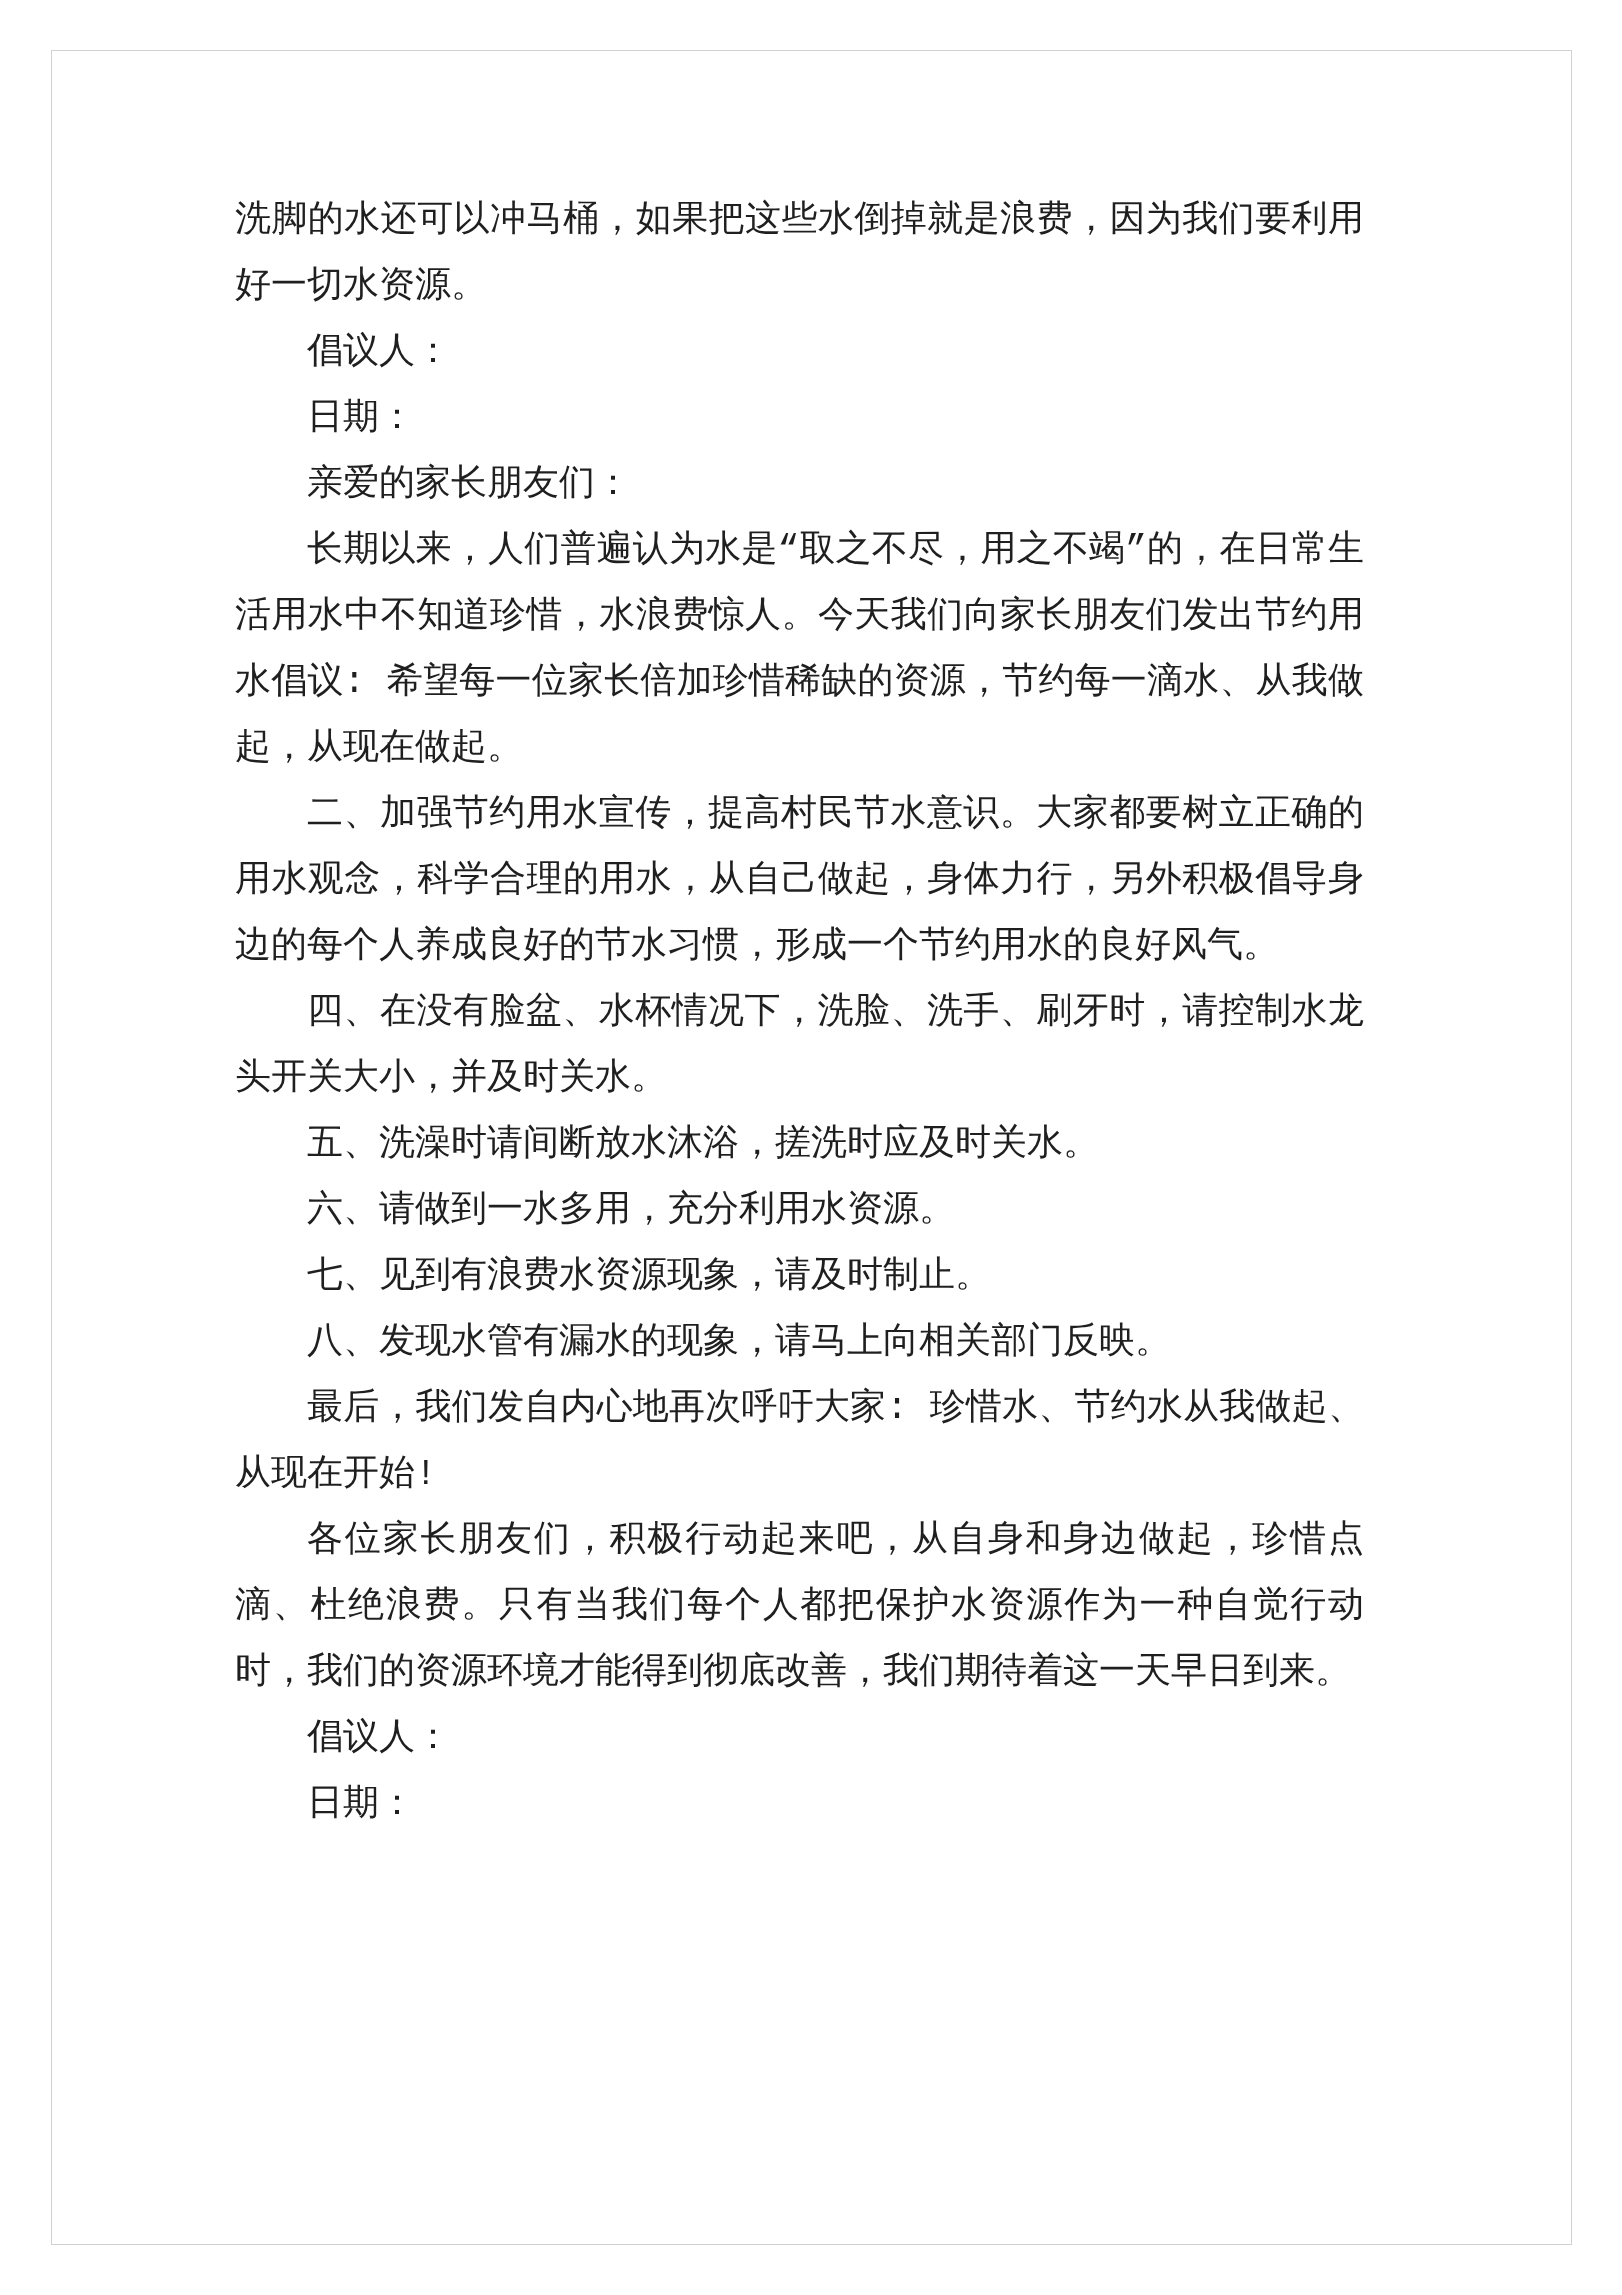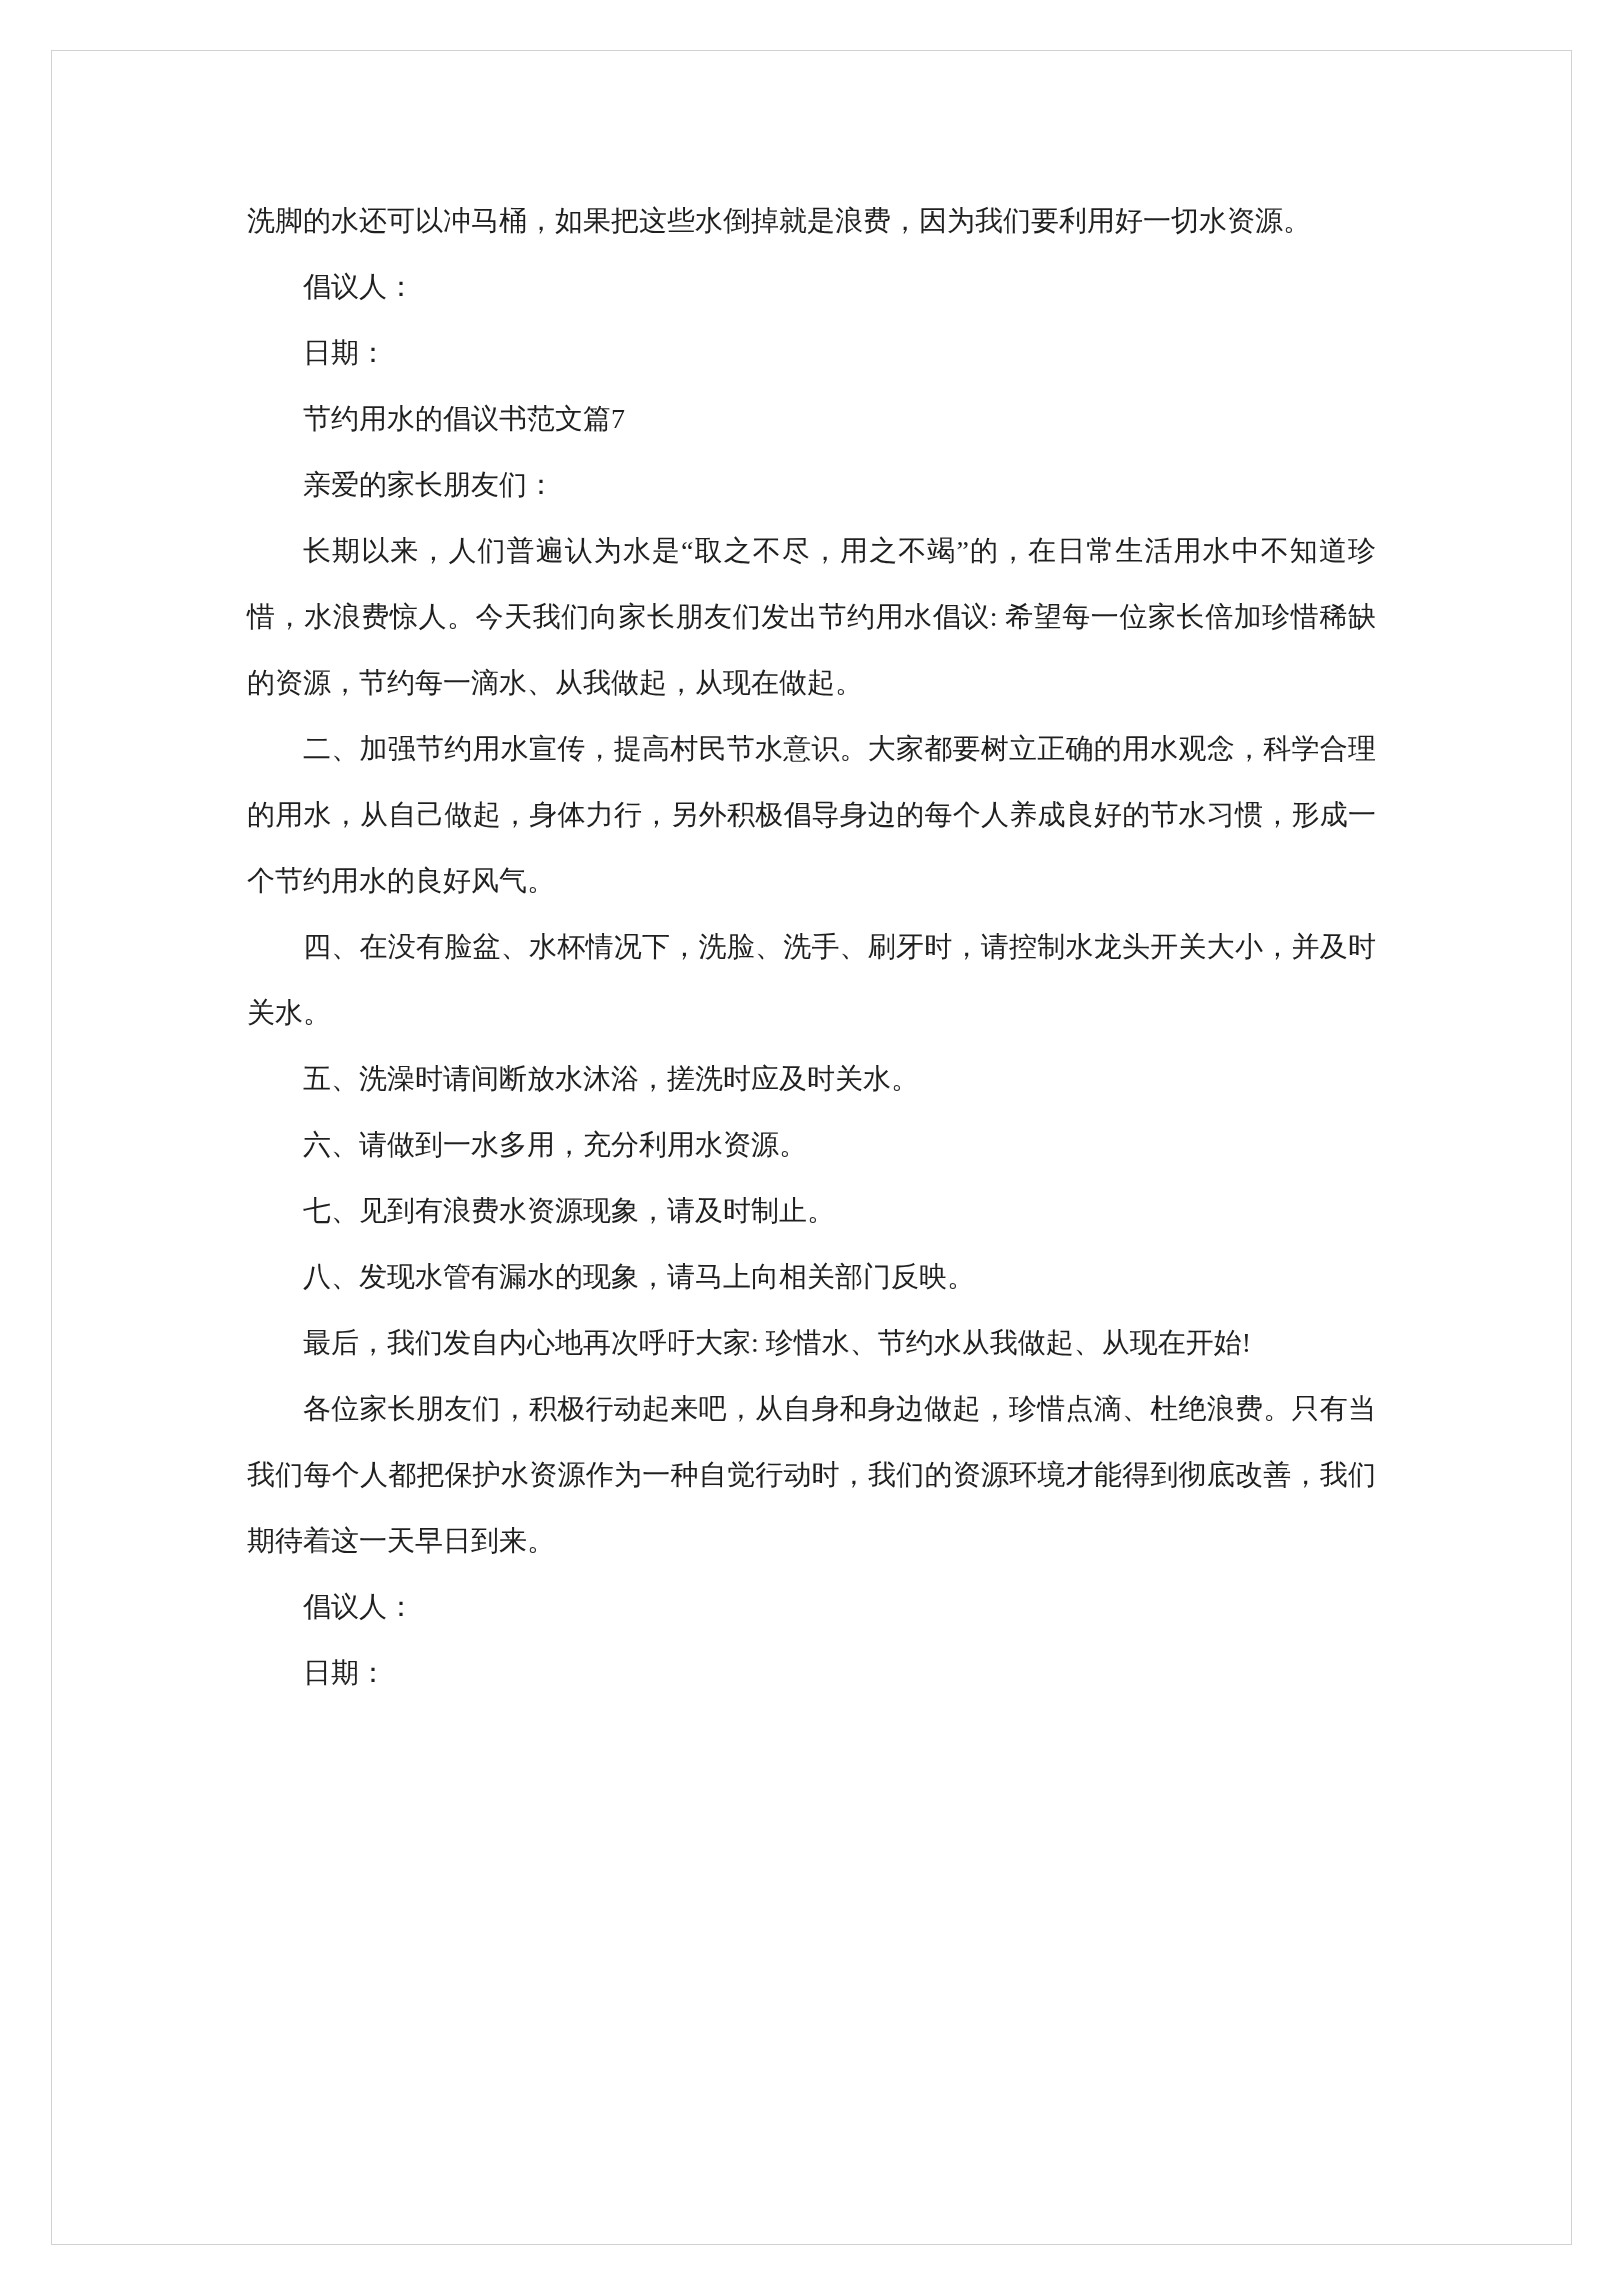--- a/index.html
+++ b/index.html
@@ -18,47 +18,47 @@
     position: absolute;
     left: 51px;
     top: 50px;
     right: 51px;
     bottom: 50px;
     border: 1.3px solid #d2d2d2;
     pointer-events: none;
   }
   .content {
     position: absolute;
-    left: 247px;
+    left: 235px;
     top: 188px;
     width: 1129px;
     color: #1f1f1f;
-    font-size: 28px;
+    font-size: 36px;
     line-height: 66px;
     text-align: justify;
+    font-family: Liberation Mono, monospace;
   }
   .para {
     margin: 0;
     padding: 0;
     word-break: break-all;
   }
   .para.indent {
     text-indent: 2em;
   }
 </style>
 </head>
 <body>
 
 <div class="page">
   <div class="page-border"></div>
   <div class="content" id="content">
       <p class="para">洗脚的水还可以冲马桶，如果把这些水倒掉就是浪费，因为我们要利用好一切水资源。</p>
       <p class="para indent">倡议人：</p>
       <p class="para indent">日期：</p>
-      <p class="para indent">节约用水的倡议书范文篇7</p>
       <p class="para indent">亲爱的家长朋友们：</p>
       <p class="para indent">长期以来，人们普遍认为水是“取之不尽，用之不竭”的，在日常生活用水中不知道珍惜，水浪费惊人。今天我们向家长朋友们发出节约用水倡议: 希望每一位家长倍加珍惜稀缺的资源，节约每一滴水、从我做起，从现在做起。</p>
       <p class="para indent">二、加强节约用水宣传，提高村民节水意识。大家都要树立正确的用水观念，科学合理的用水，从自己做起，身体力行，另外积极倡导身边的每个人养成良好的节水习惯，形成一个节约用水的良好风气。</p>
       <p class="para indent">四、在没有脸盆、水杯情况下，洗脸、洗手、刷牙时，请控制水龙头开关大小，并及时关水。</p>
       <p class="para indent">五、洗澡时请间断放水沐浴，搓洗时应及时关水。</p>
       <p class="para indent">六、请做到一水多用，充分利用水资源。</p>
       <p class="para indent">七、见到有浪费水资源现象，请及时制止。</p>
       <p class="para indent">八、发现水管有漏水的现象，请马上向相关部门反映。</p>
       <p class="para indent">最后，我们发自内心地再次呼吁大家: 珍惜水、节约水从我做起、从现在开始!</p>
       <p class="para indent">各位家长朋友们，积极行动起来吧，从自身和身边做起，珍惜点滴、杜绝浪费。只有当我们每个人都把保护水资源作为一种自觉行动时，我们的资源环境才能得到彻底改善，我们期待着这一天早日到来。</p>

